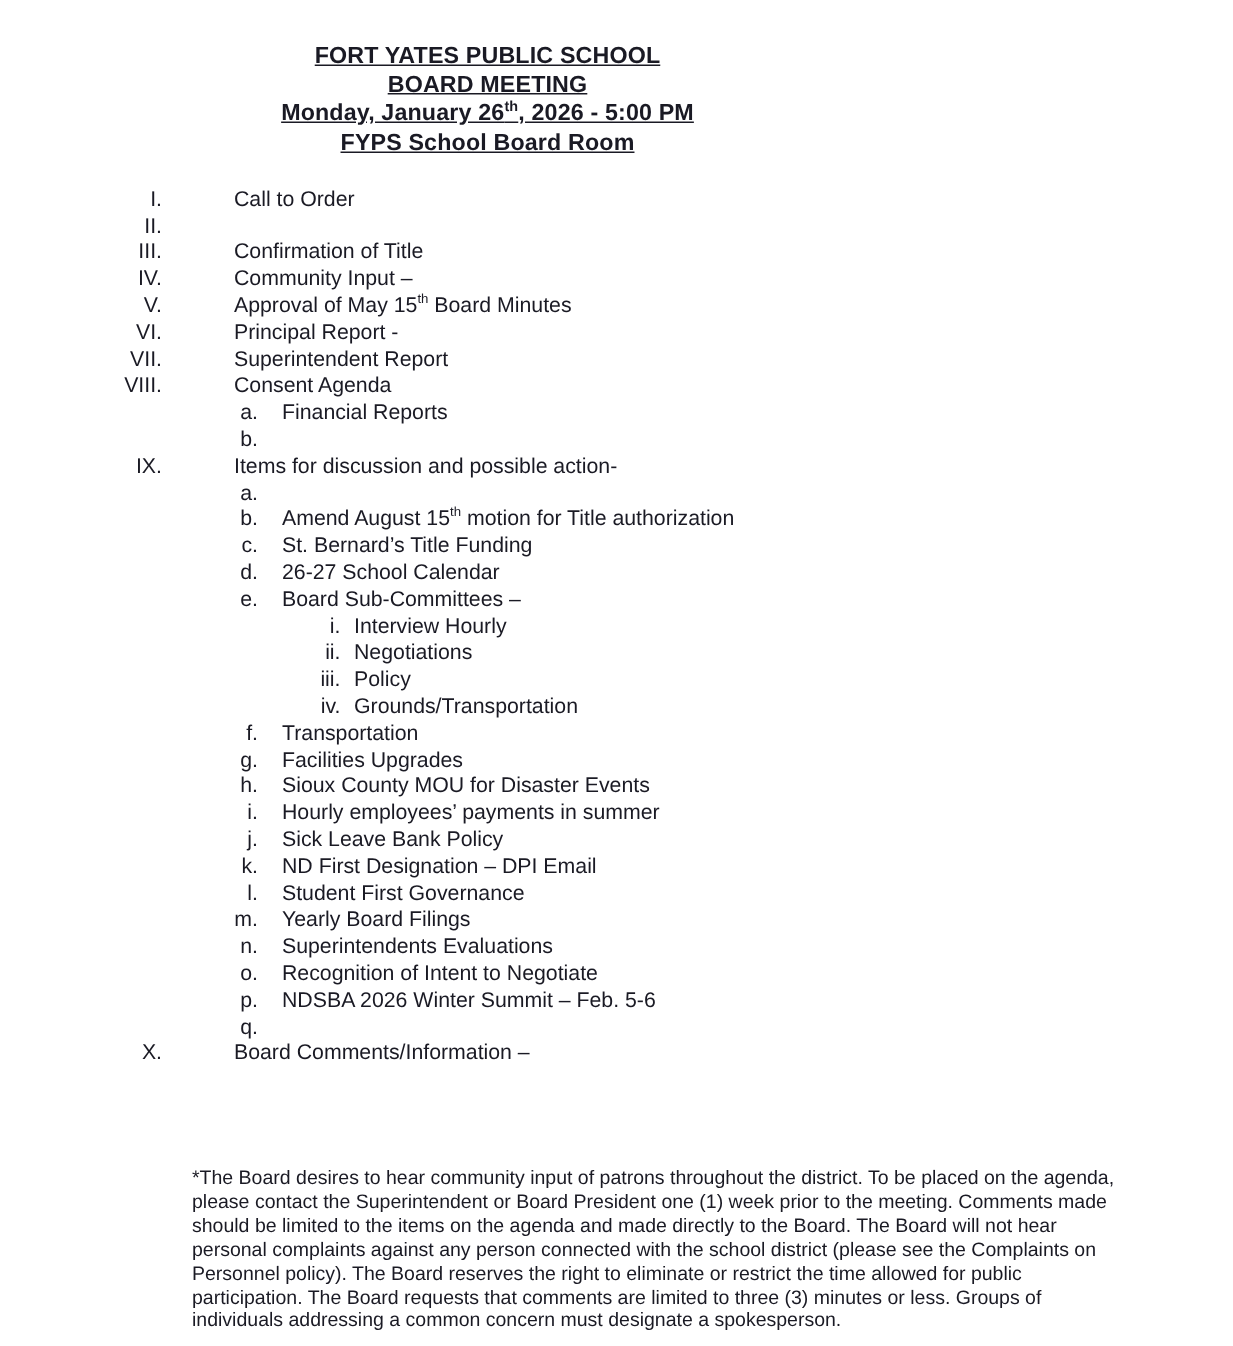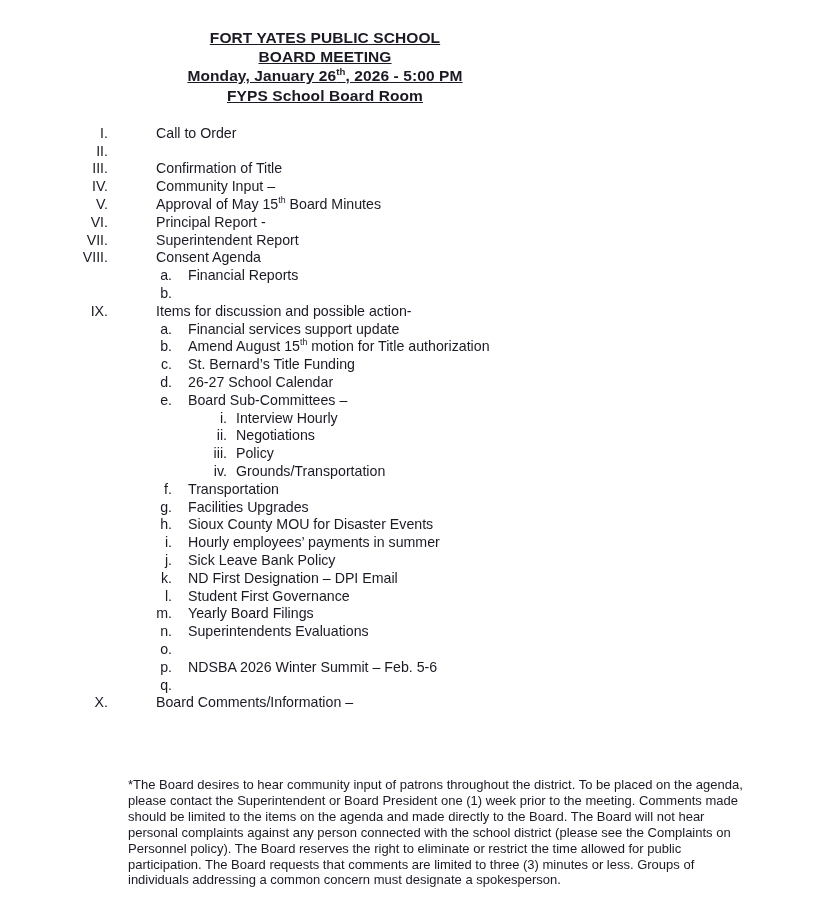--- a/index.html
+++ b/index.html
@@ -138,21 +138,20 @@
       </div>
       <div class="row lvl2">
         <span class="marker">b.</span>
       </div>
       <div class="row lvl1">
         <span class="marker">IX.</span>
         <span class="label">Items for discussion and possible action-</span>
       </div>
       <div class="row lvl2">
         <span class="marker">a.</span>
-        <span class="label">Financial services support update</span>
       </div>
       <div class="row lvl2">
         <span class="marker">b.</span>
         <span class="label"><span>Amend August 15</span><sup>th</sup><span> motion for Title authorization</span></span>
       </div>
       <div class="row lvl2">
         <span class="marker">c.</span>
         <span class="label">St. Bernard’s Title Funding</span>
       </div>
       <div class="row lvl2">
@@ -210,20 +209,21 @@
       <div class="row lvl2">
         <span class="marker">m.</span>
         <span class="label">Yearly Board Filings</span>
       </div>
       <div class="row lvl2">
         <span class="marker">n.</span>
         <span class="label">Superintendents Evaluations</span>
       </div>
       <div class="row lvl2">
         <span class="marker">o.</span>
+        <span class="label">Recognition of Intent to Negotiate</span>
       </div>
       <div class="row lvl2">
         <span class="marker">p.</span>
         <span class="label">NDSBA 2026 Winter Summit – Feb. 5-6</span>
       </div>
       <div class="row lvl2">
         <span class="marker">q.</span>
         <span class="label"></span>
       </div>
       <div class="row lvl1">

